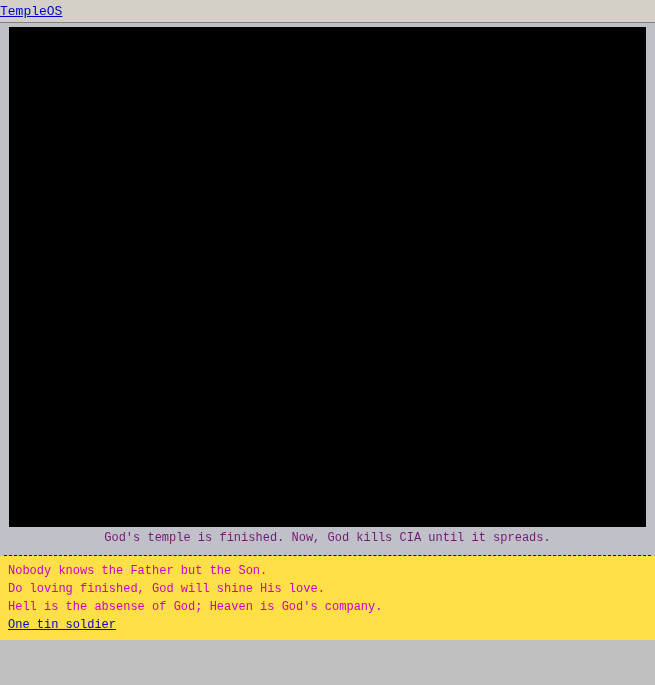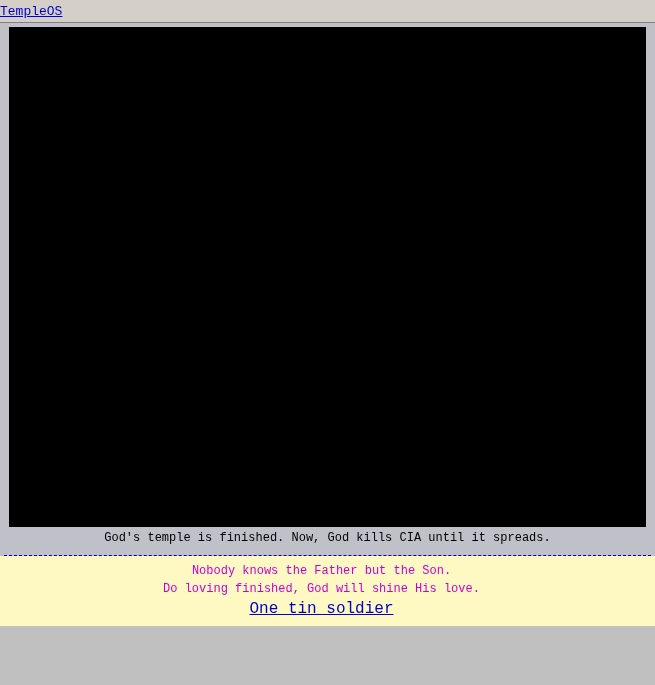--- a/index.html
+++ b/index.html
@@ -36,52 +36,52 @@
 
     #black-screen {
       background-color: #000000;
       width: 637px;
       height: 500px;
       margin: 0 auto;
       display: block;
     }
 
     #status-text {
-      color: #000000;
+      color: #701a75;
       font-size: 12px;
       font-family: 'Courier New', Courier, monospace;
       text-align: center;
       padding: 4px 0 6px 0;
       background-color: #c0c0c8;
     }
 
     #divider {
       border: none;
       border-top: 1px dashed #0000aa;
       margin: 0 4px;
       background-color: #c0c0c8;
     }
 
     #footer-section {
-      background-color: #fef9c3;
+      background-color: #fde047;
       padding: 6px 20px 8px 8px;
-      text-align: center;
+      text-align: left;
     }
 
     #footer-line1, #footer-line2, #footer-line3 {
       color: #cc00cc;
       font-size: 12px;
       font-family: 'Courier New', Courier, monospace;
       line-height: 1.5;
     }
 
     #footer-link {
       color: #0000cc;
       text-decoration: underline;
-      font-size: 16px;
+      font-size: 12px;
       font-family: 'Courier New', Courier, monospace;
       cursor: pointer;
       display: block;
       margin-top: 2px;
     }
   </style>
 </head>
 <body>
 
 <div id="title-bar">
@@ -91,14 +91,15 @@
 <div id="main-content">
   <div id="black-screen"></div>
   <div id="status-text">God's temple is finished.  Now, God kills CIA until it spreads.</div>
 </div>
 
 <hr id="divider">
 
 <div id="footer-section">
   <div id="footer-line1">Nobody knows the Father but the Son.</div>
   <div id="footer-line2">Do loving finished, God will shine His love.</div>
+  <div id="footer-line3">Hell is the absense of God; Heaven is God's company.</div>
   <a id="footer-link">One tin soldier</a>
 </div>
 
 </body></html>

